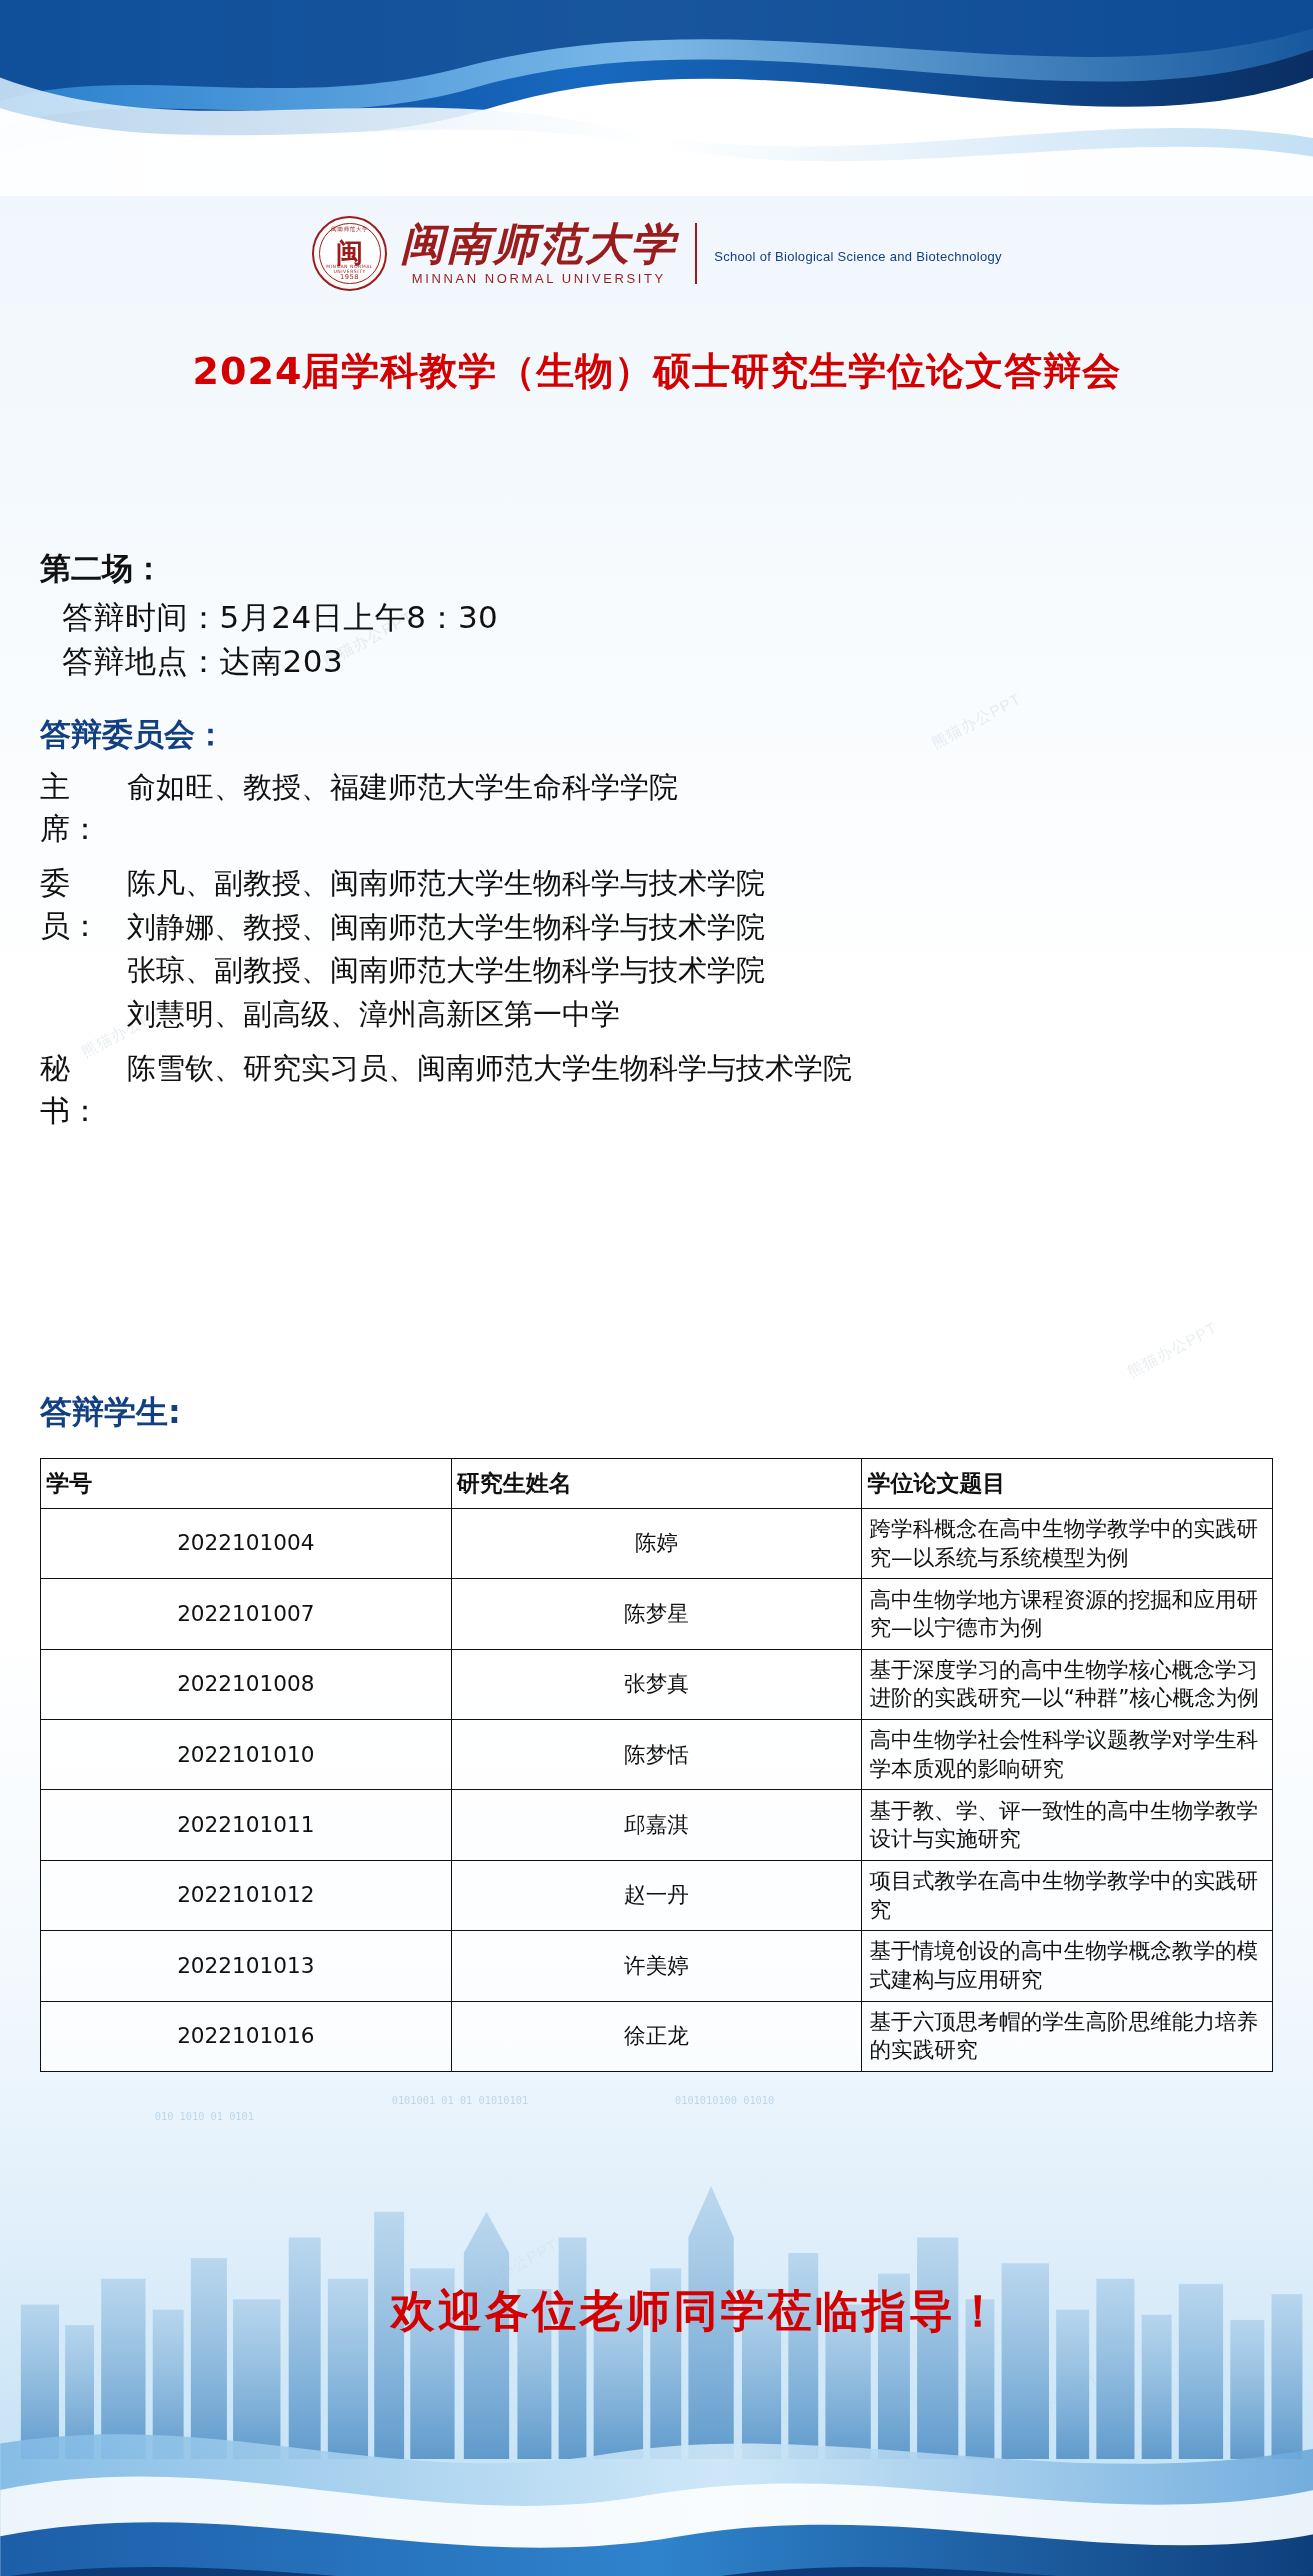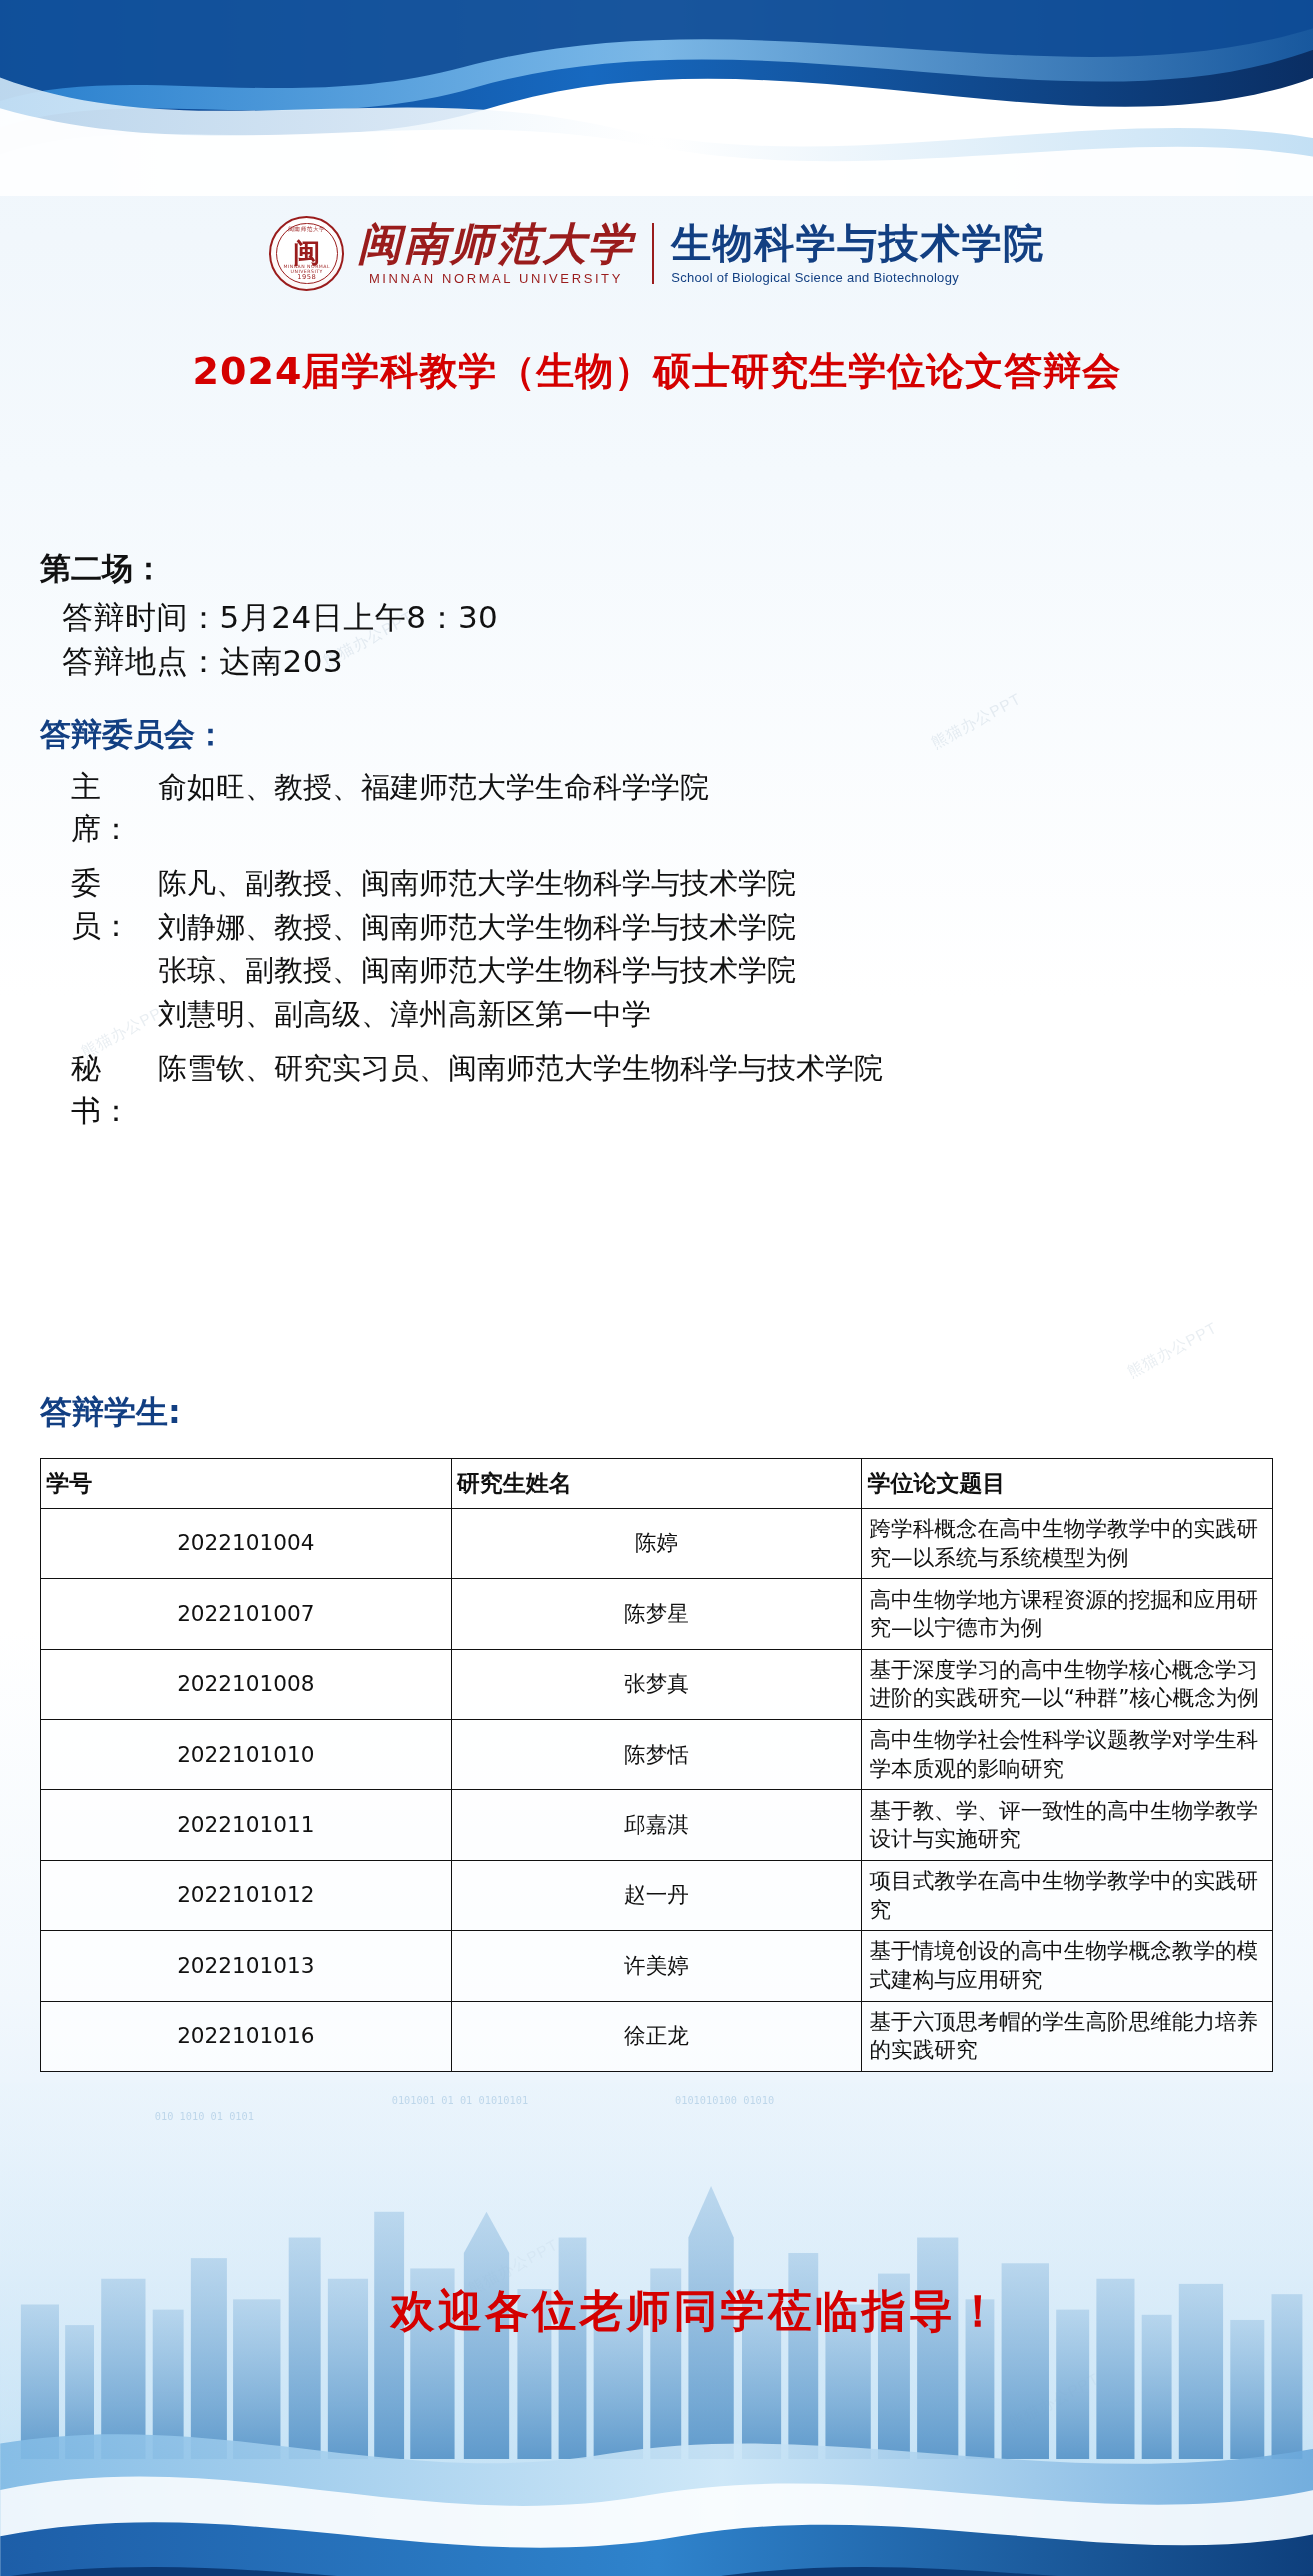--- a/index.html
+++ b/index.html
@@ -203,21 +203,20 @@
   .kv-row {
     display: flex;
     align-items: flex-start;
     margin-bottom: 11.3px;
   }
   .kv-key {
     flex: none;
     font-size: 30px;
     color: #111;
     width: 87px;
-    margin-left: 31px;
   }
   .kv-vals { flex: 1; }
   .kv-val {
     font-size: 29px;
     color: #111;
     line-height: 1.5;
     white-space: nowrap;
   }
 
   
@@ -325,21 +324,20 @@
     </div>
 
     <div class="uni-block">
       <div class="uni-cn">闽南师范大学</div>
       <div class="uni-en">MINNAN  NORMAL  UNIVERSITY</div>
     </div>
 
     <div class="divider-vert"></div>
 
     <div class="col-block">
-      <div class="col-cn">生物科学与技术学院</div>
       <div class="col-en">School of Biological Science and Biotechnology</div>
     </div>
   </div>
 
   <div class="main-title">2024届学科教学（生物）硕士研究生学位论文答辩会</div>
 
   <div class="body-block">
     <div class="session-label">第二场：</div>
     <div class="info-line">答辩时间：5月24日上午8：30</div>
     <div class="info-line">答辩地点：达南203</div>

